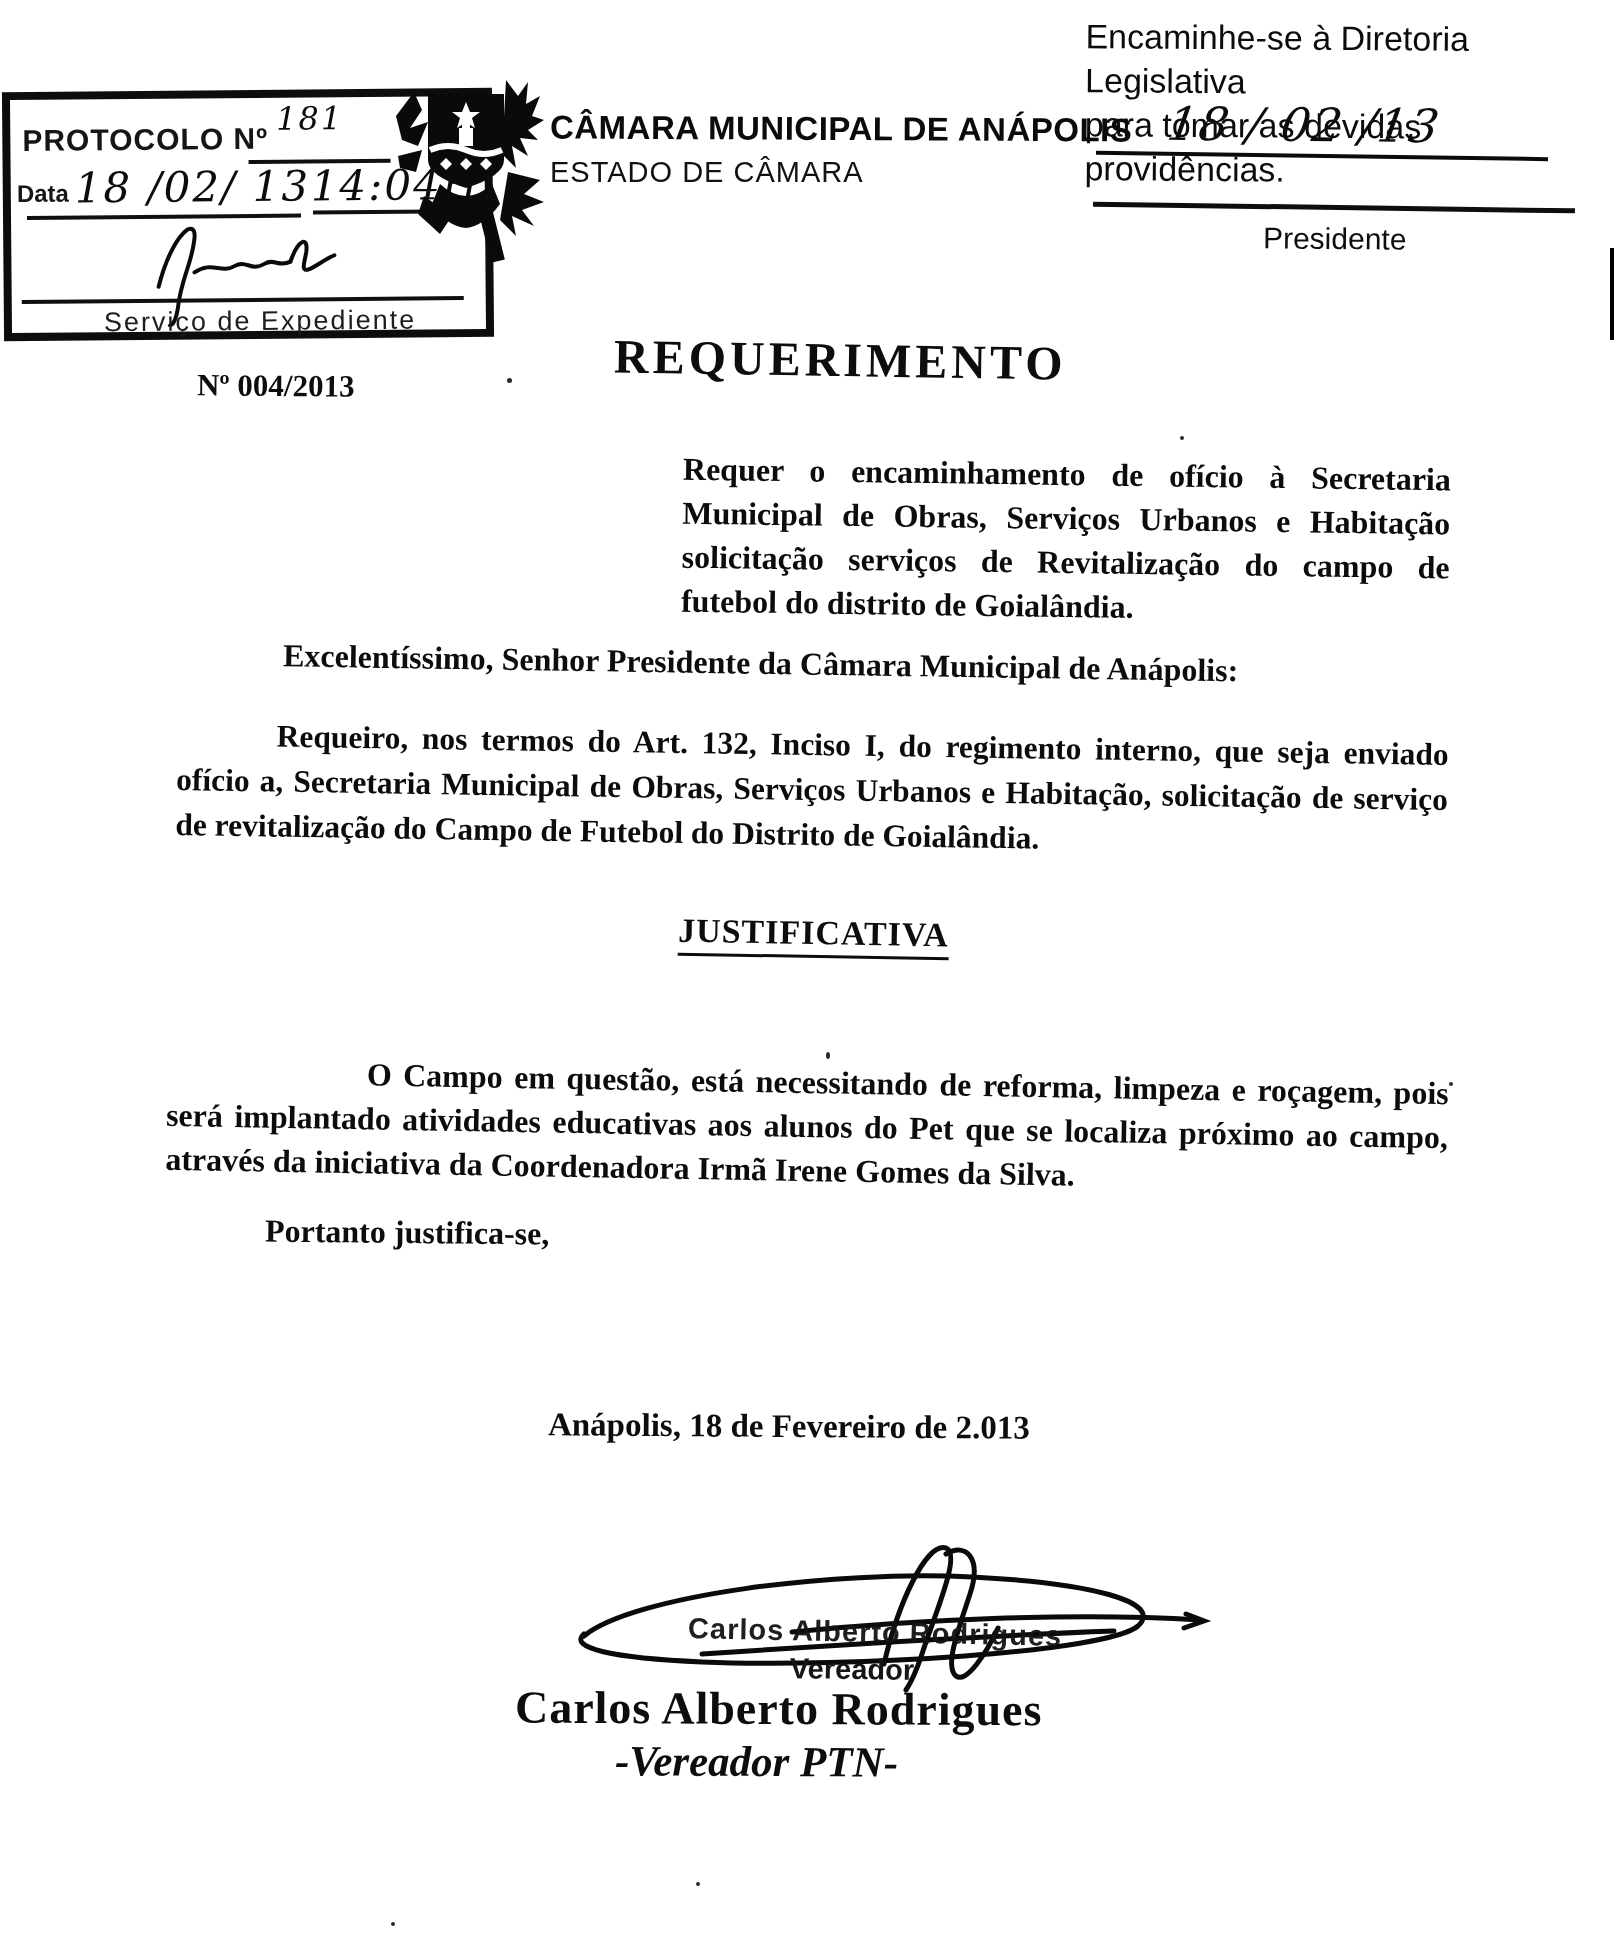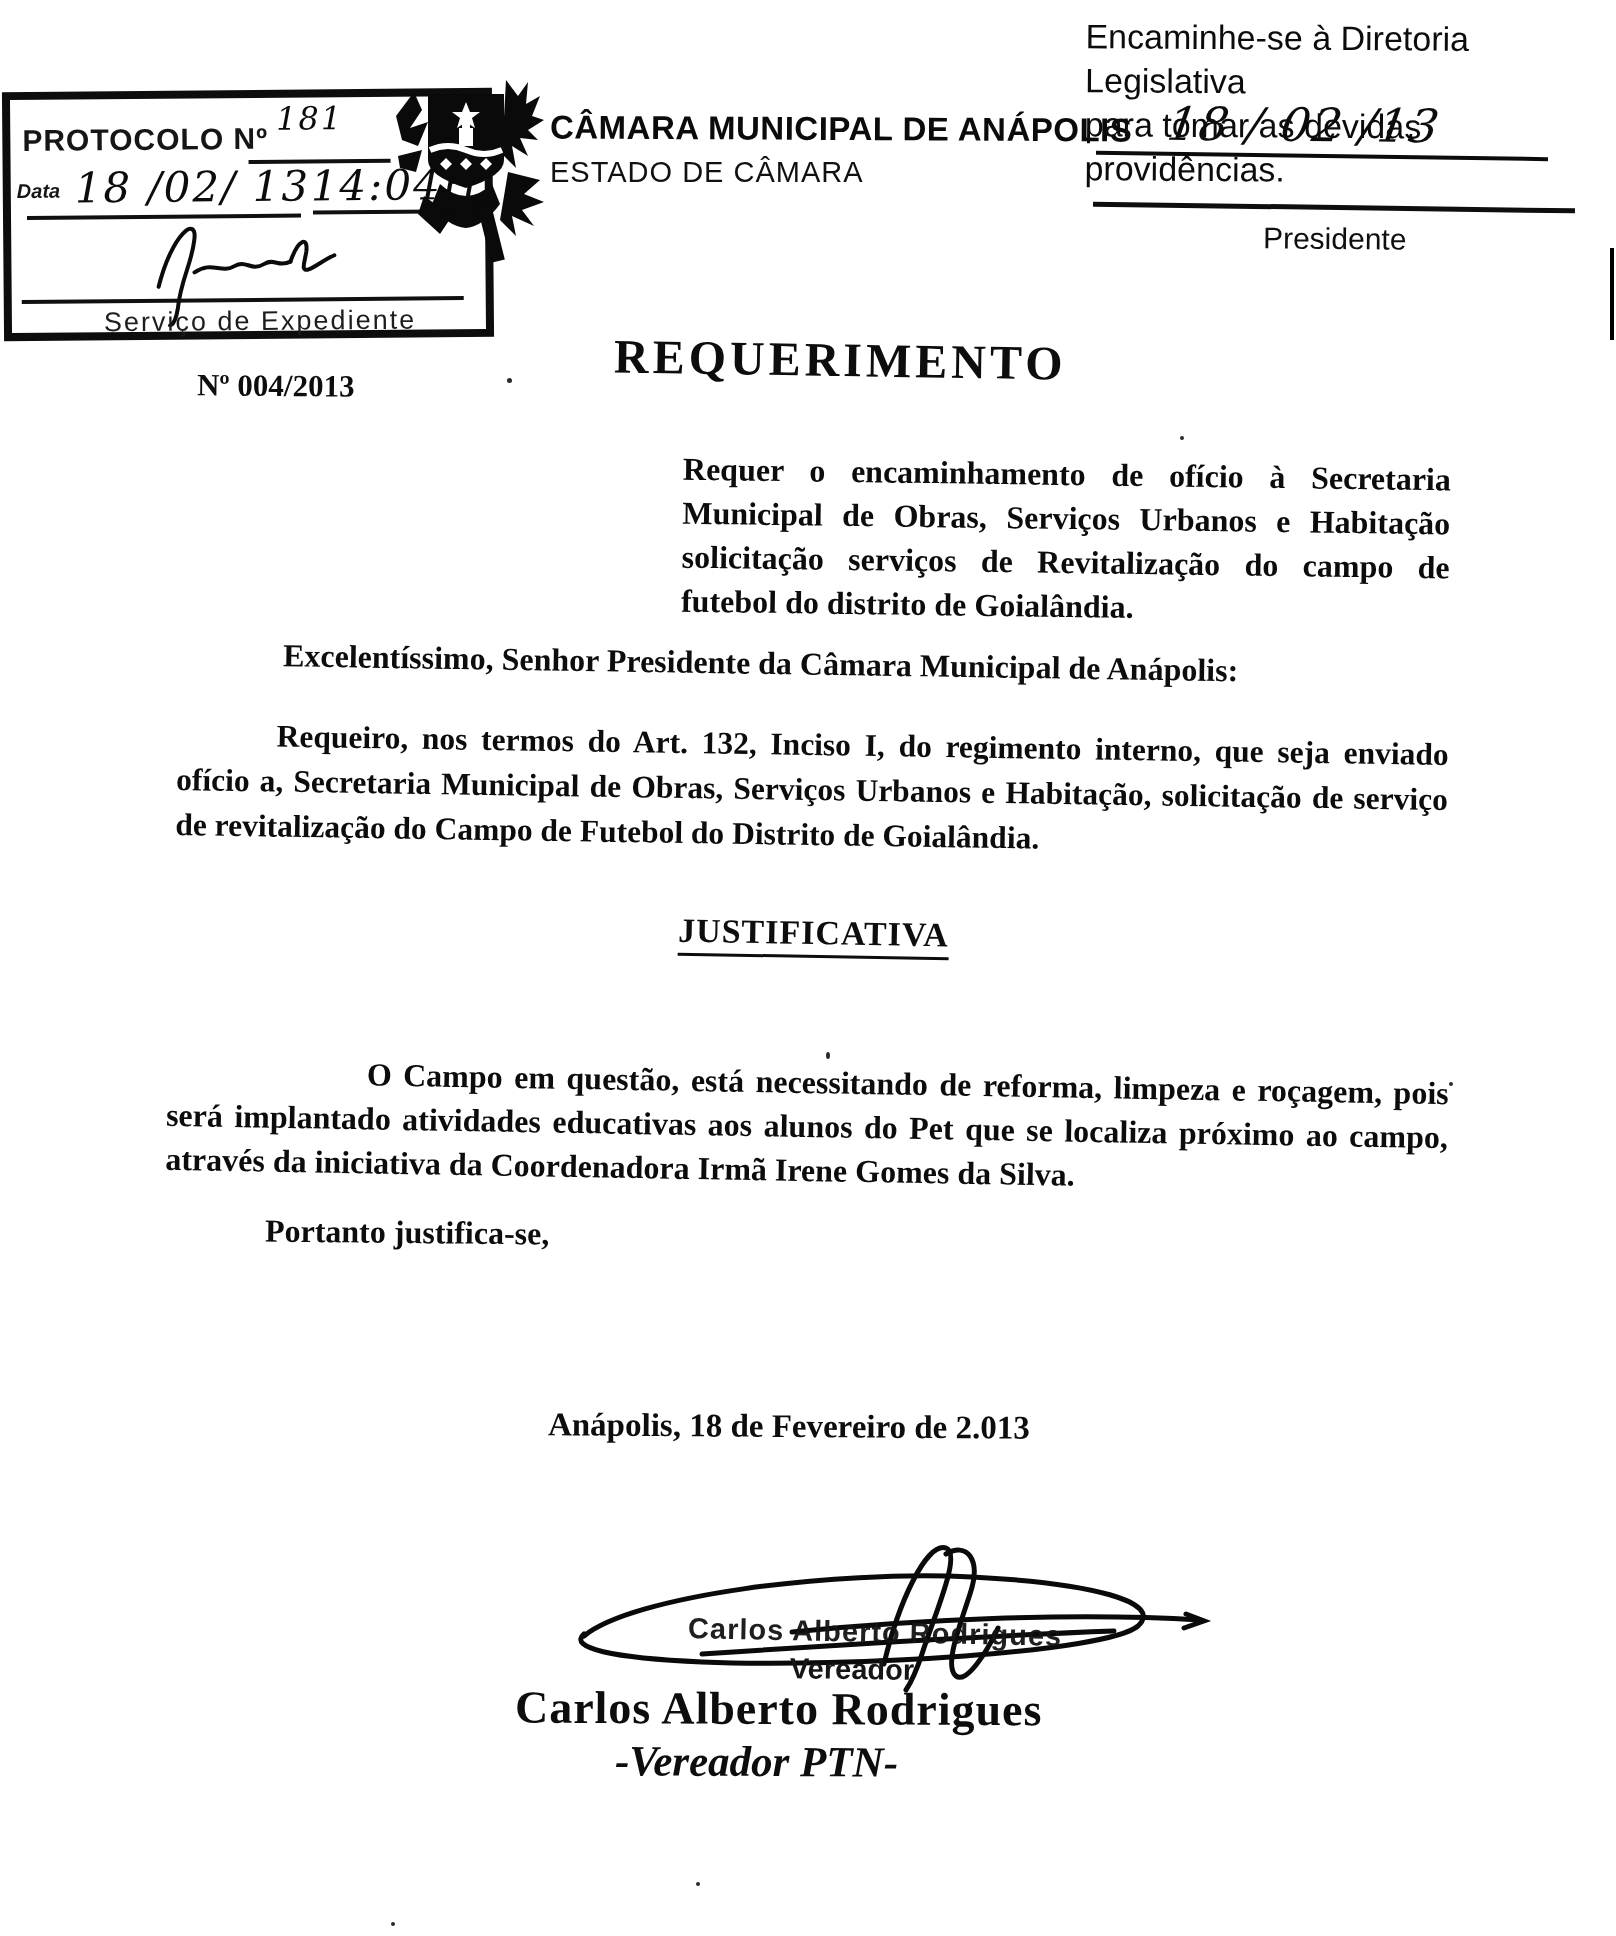--- a/index.html
+++ b/index.html
@@ -20,21 +20,21 @@
   .annotation{left:1085px;top:16px;width:528px;font-size:34px;line-height:44px;
     color:#0c0c0c;transform:rotate(0.4deg);}
   
   .stamp{left:3px;top:90px;width:474px;height:233px;border:8px solid #0d0d0d;
     transform:rotate(-0.5deg);}
   .stamp .lbl{color:#161616;}
   .stamp-line{background:#101010;height:4px;}
   .protocolo-label{left:12px;top:24px;font-size:30px;font-weight:700;letter-spacing:1px;}
   .protocolo-number{left:248px;top:2px;font-size:32px;margin-left:18px;}
   .num-underline{left:238px;top:62px;width:142px;}
-  .data-label{left:6px;top:80px;font-size:20px;font-weight:700;font-style:italic;}
+  .data-label{left:6px;top:80px;font-size:24px;font-weight:700;}
   .data-value{left:64px;top:64px;font-size:42px;}
   .time-value{left:300px;top:64px;font-size:42px;}
   .date-underline1{left:16px;top:116px;width:274px;}
   .date-underline2{left:302px;top:113px;width:120px;}
   .stamp-sig{left:125px;top:116px;}
   .stamp-bottom-line{left:10px;top:200px;width:442px;}
   .stamp-footer{left:92px;top:208px;font-size:27px;letter-spacing:2px;color:#1d1d1d;}
   
   .org-name{left:550px;top:110px;font-size:33px;font-weight:700;letter-spacing:0.5px;
     color:#0b0b0b;transform:rotate(0.3deg);}

